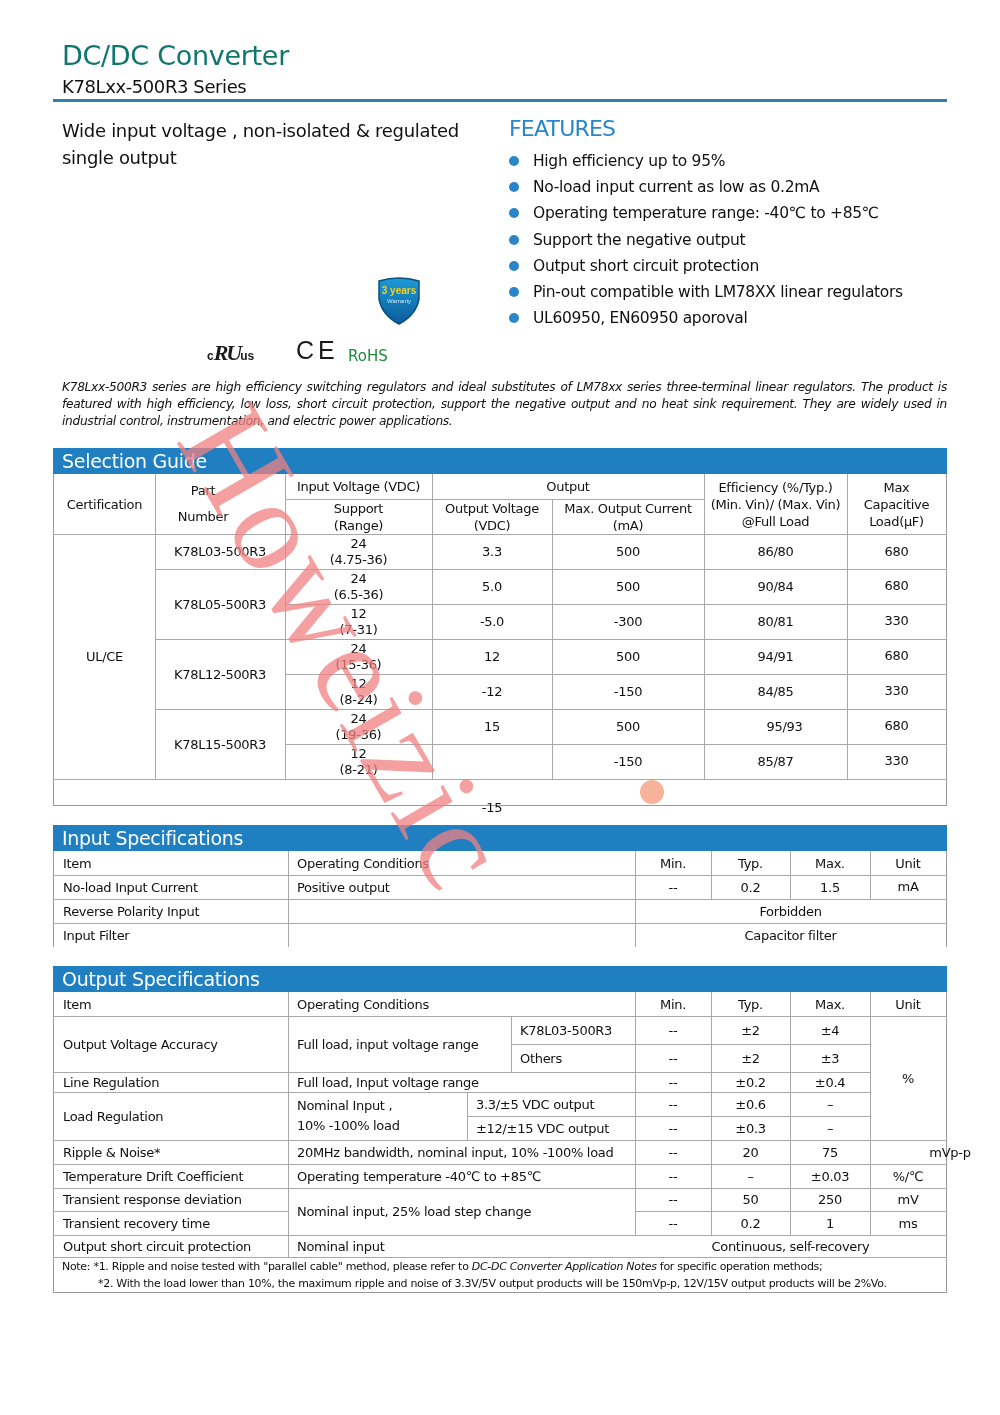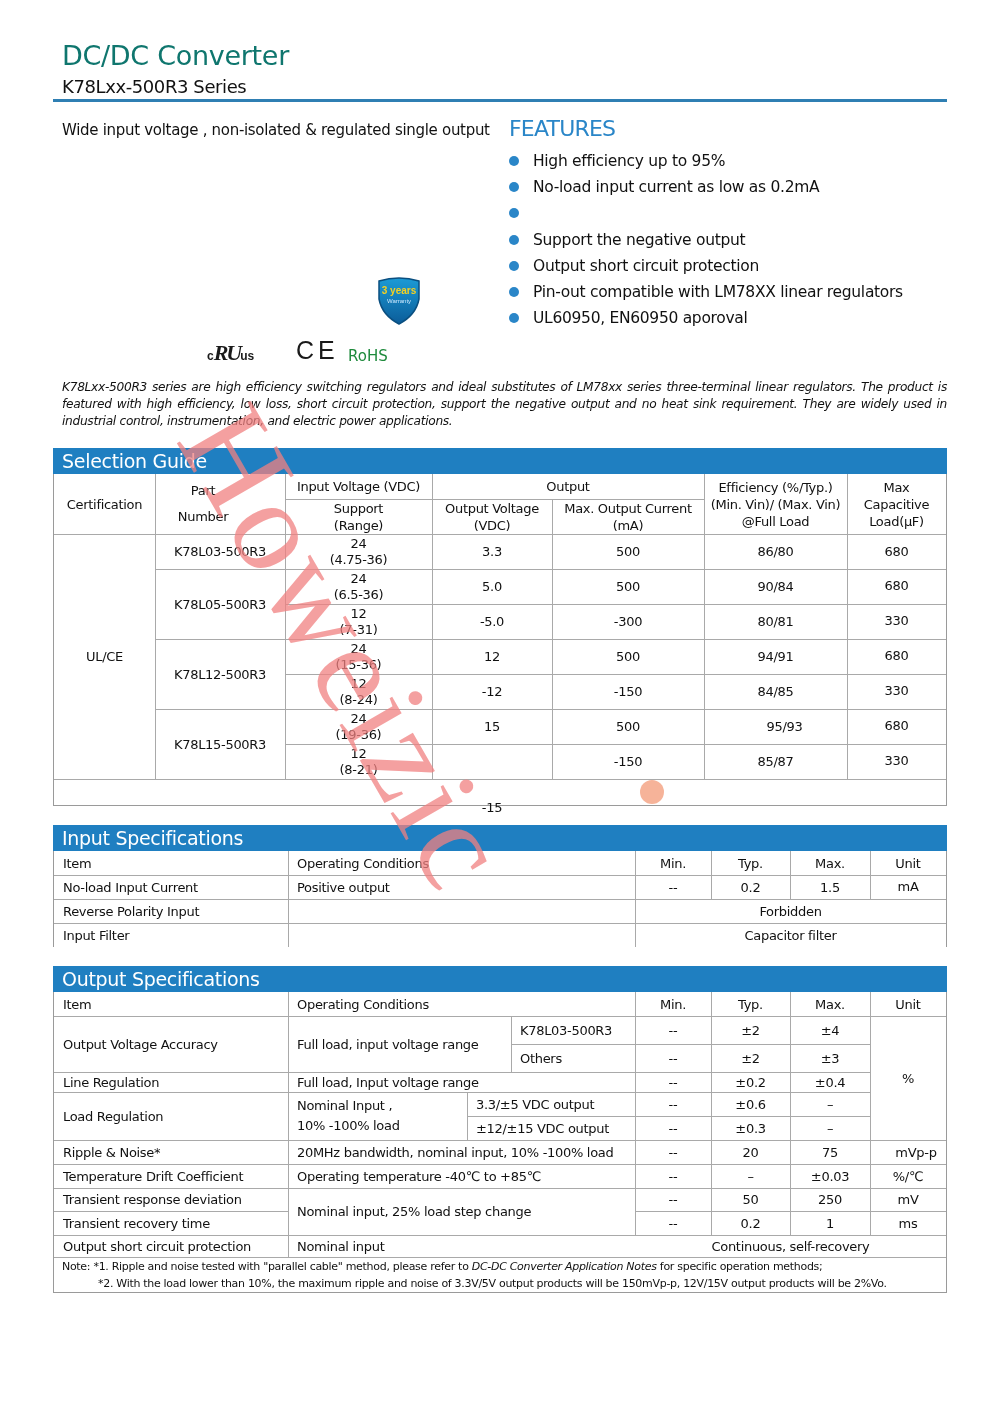--- a/index.html
+++ b/index.html
@@ -2,21 +2,21 @@
 <html><head>
 <meta charset="utf-8">
 <style>
   html, body { margin:0; padding:0; background:#fff; }
   body { width:1000px; height:1415px; position:relative; overflow:hidden;
          font-family:"DejaVu Sans", sans-serif; color:#1a1a1a; }
   .abs { position:absolute; }
   .title { left:62px; top:40px; font-size:27px; color:#0f766e; letter-spacing:-0.3px; }
   .subtitle { left:62px; top:76px; font-size:18px; color:#111; letter-spacing:-0.4px; }
   .hr { left:53px; top:99px; width:894px; height:3px; background:#2f7fb3; }
-  .desc { left:62px; top:117px; width:430px; font-size:15px; line-height:27px; color:#111; letter-spacing:-0.3px; }
+  .desc { left:62px; top:117px; width:430px; font-size:18px; line-height:27px; color:#111; letter-spacing:-0.3px; }
   .feat-h { left:509px; top:116px; font-size:22px; color:#2a86c8; letter-spacing:-0.8px; }
   .feat-list { left:509px; top:148px; margin:0; padding:0; list-style:none; }
   .feat-list li { height:26.2px; font-size:15.5px; color:#111; display:flex; align-items:center; letter-spacing:-0.3px; }
   .feat-list .dot { width:10px; height:10px; border-radius:50%; background:#2a86c8; margin-right:14px; display:inline-block; flex:none; }
   .shield { left:376px; top:277px; width:46px; height:48px; }
   .cert { top:338px; font-size:16px; }
   .intro { left:62px; top:379px; width:885px; font-size:12.2px; line-height:17px; font-style:italic; color:#111; text-align:justify; letter-spacing:-0.3px; }
   .sec-bar { left:53px; width:894px; height:26px; background:#1f7fc1; color:#fff; font-size:19px; line-height:26px; padding-left:9px; box-sizing:border-box; letter-spacing:-0.3px; }
   .tbl { position:absolute; border:1px solid #9a9a9a; border-top:none; box-sizing:border-box; }
   .c { position:absolute; display:flex; align-items:center; justify-content:center; text-align:center;
@@ -40,20 +40,21 @@
   <li>
       <span class="dot"></span>
       <span>High efficiency up to 95%</span>
     </li>
   <li>
       <span class="dot"></span>
       <span>No-load input current as low as 0.2mA</span>
     </li>
   <li>
       <span class="dot"></span>
+      <span>Operating temperature range: -40℃ to +85℃</span>
     </li>
   <li>
       <span class="dot"></span>
       <span>Support the negative output</span>
     </li>
   <li>
       <span class="dot"></span>
       <span>Output short circuit protection</span>
     </li>
   <li>
@@ -299,21 +300,21 @@
     <div class="c" style="left:657px; top:124px; width:79px; height:24px;">±0.3</div>
     <div class="c" style="left:736px; top:124px; width:80px; height:24px;">–</div>
   </div>
 
   <div>
     <div class="c l" style="left:0; top:148px; width:234px; height:24px;">Ripple &amp; Noise*</div>
     <div class="c l" style="left:234px; top:148px; width:347px; height:24px;">20MHz bandwidth, nominal input, 10% -100% load</div>
     <div class="c" style="left:581px; top:148px; width:76px; height:24px;">--</div>
     <div class="c" style="left:657px; top:148px; width:79px; height:24px;">20</div>
     <div class="c" style="left:736px; top:148px; width:80px; height:24px;">75</div>
-    <div class="c" style="left:824px; top:148px; width:76px; height:24px;">mVp-p</div>
+    <div class="c" style="left:858px; top:148px; width:76px; height:24px;">mVp-p</div>
   </div>
 
   <div>
     <div class="c l" style="left:0; top:172px; width:234px; height:24px;">Temperature Drift Coefficient</div>
     <div class="c l" style="left:234px; top:172px; width:347px; height:24px;">Operating temperature -40℃ to +85℃</div>
     <div class="c" style="left:581px; top:172px; width:76px; height:24px;">--</div>
     <div class="c" style="left:657px; top:172px; width:79px; height:24px;">–</div>
     <div class="c" style="left:736px; top:172px; width:80px; height:24px;">±0.03</div>
     <div class="c" style="left:816px; top:172px; width:76px; height:24px;">%/℃</div>
   </div>

